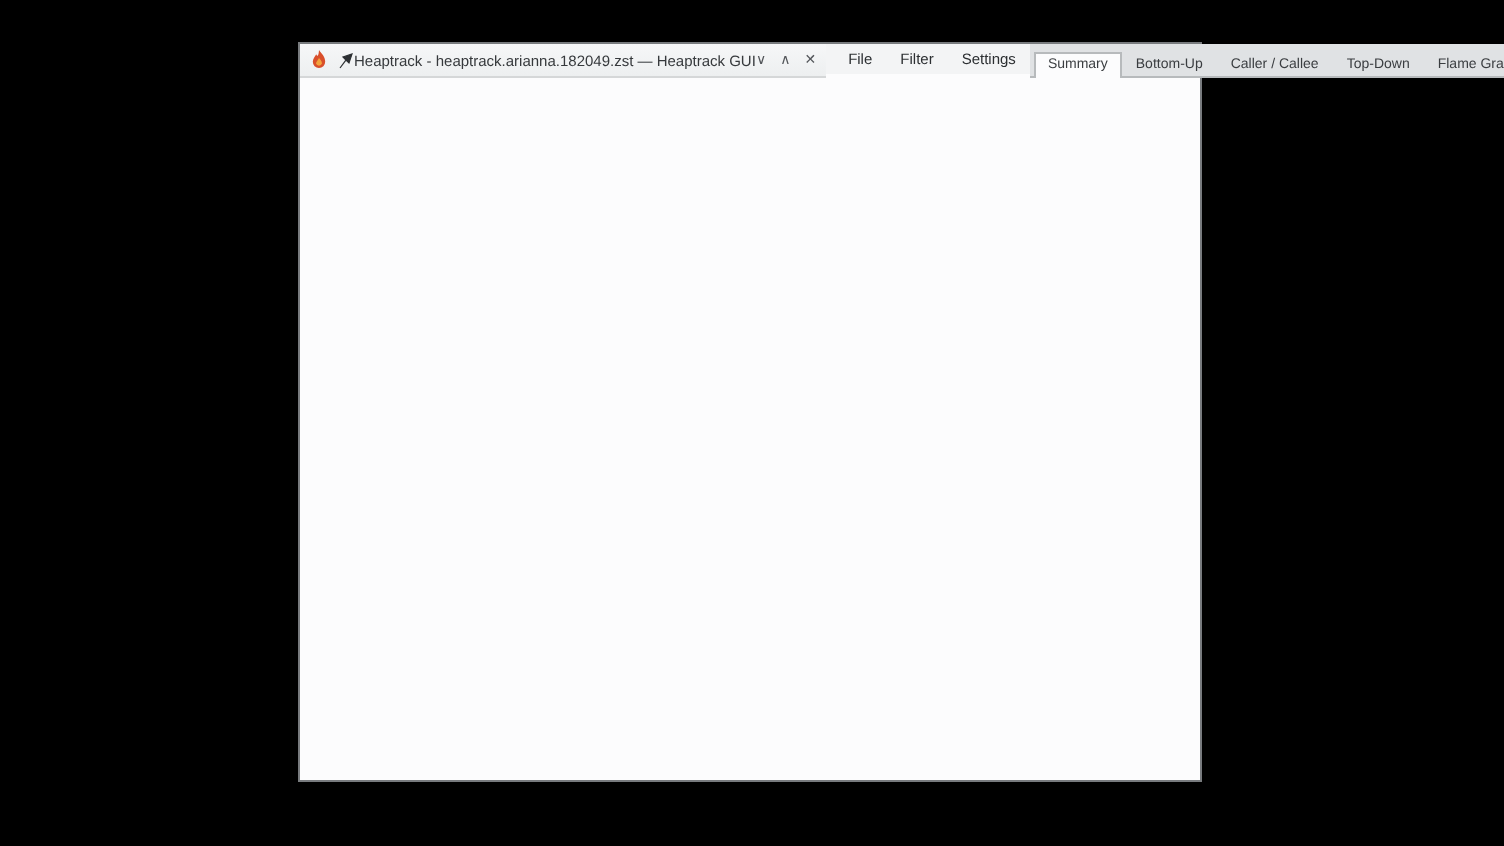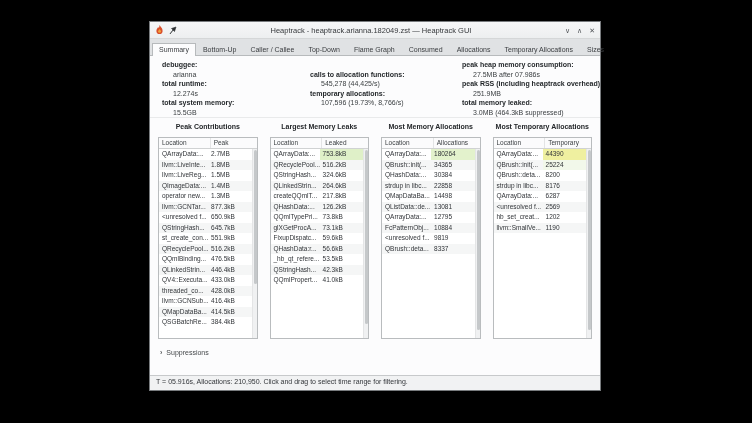--- a/index.html
+++ b/index.html
@@ -1,21 +1,21 @@
 <!DOCTYPE html>
 <html><head>
 <meta charset="utf-8">
 <style>
   * { margin:0; padding:0; box-sizing:border-box; }
   html,body { width:752px; height:423px; background:#000; overflow:hidden;
               font-family:"Liberation Sans", sans-serif; }
   .stage { position:relative; width:752px; height:423px; background:#000; }
 
   .window { position:absolute; left:149px; top:21px; width:452px; height:370px;
-            background:#fcfcfd; border:1px solid #787b7e; display:flex; flex-direction:column; }
+            background:#fcfcfd; border:1px solid #787b7e; display:flex; flex-direction:row; }
 
   
   .titlebar { height:17px; flex:0 0 17px; background:linear-gradient(#f6f7f8,#edeff0);
               border-bottom:1px solid #d5d7d8; display:flex; align-items:center; padding:0 5px; }
   .tb-icons { display:flex; align-items:center; gap:5px; }
   .tb-icons svg { display:block; }
   .tb-title { flex:1; text-align:center; font-size:7.5px; color:#36393c; white-space:nowrap;
               overflow:hidden; }
   .tb-controls { display:flex; align-items:center; gap:7px; font-size:7px; color:#53565a; }
   .tb-controls span { cursor:default; line-height:1; }
@@ -90,20 +90,25 @@
         </svg>
       </div>
       <div class="tb-title">Heaptrack - heaptrack.arianna.182049.zst — Heaptrack GUI</div>
       <div class="tb-controls">
         <span>∨</span>
         <span>∧</span>
         <span>✕</span>
       </div>
     </div>
 
+    <div class="menubar" id="menubar">
+        <div class="menu-item">File</div>
+        <div class="menu-item">Filter</div>
+        <div class="menu-item">Settings</div>
+      </div>
 
     <div class="tabbar" id="tabbar">
         <div class="tab active">Summary</div>
         <div class="tab">Bottom-Up</div>
         <div class="tab">Caller / Callee</div>
         <div class="tab">Top-Down</div>
         <div class="tab">Flame Graph</div>
         <div class="tab">Consumed</div>
         <div class="tab">Allocations</div>
         <div class="tab">Temporary Allocations</div>

